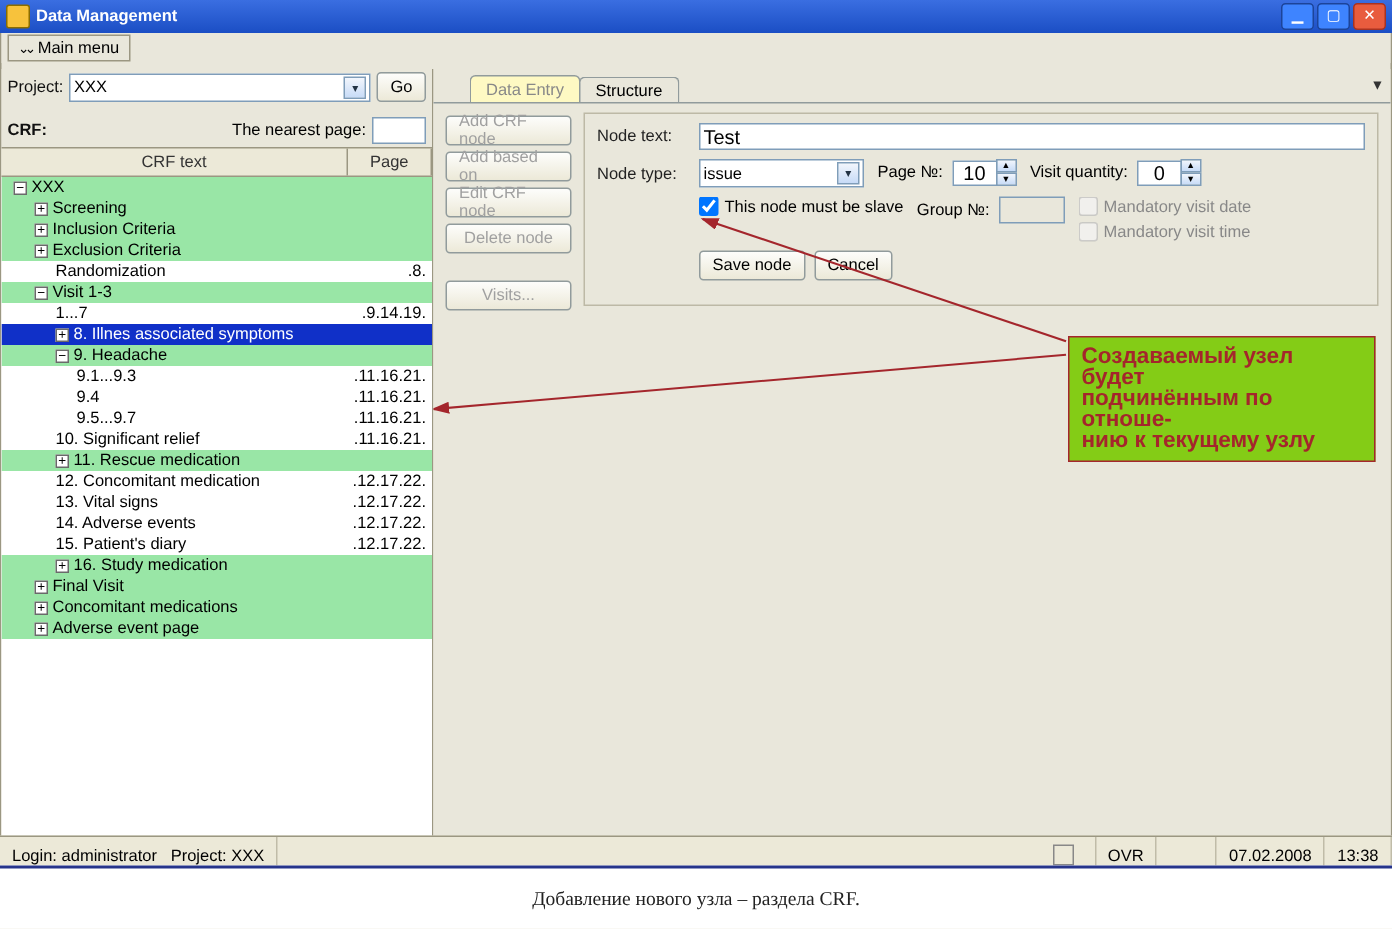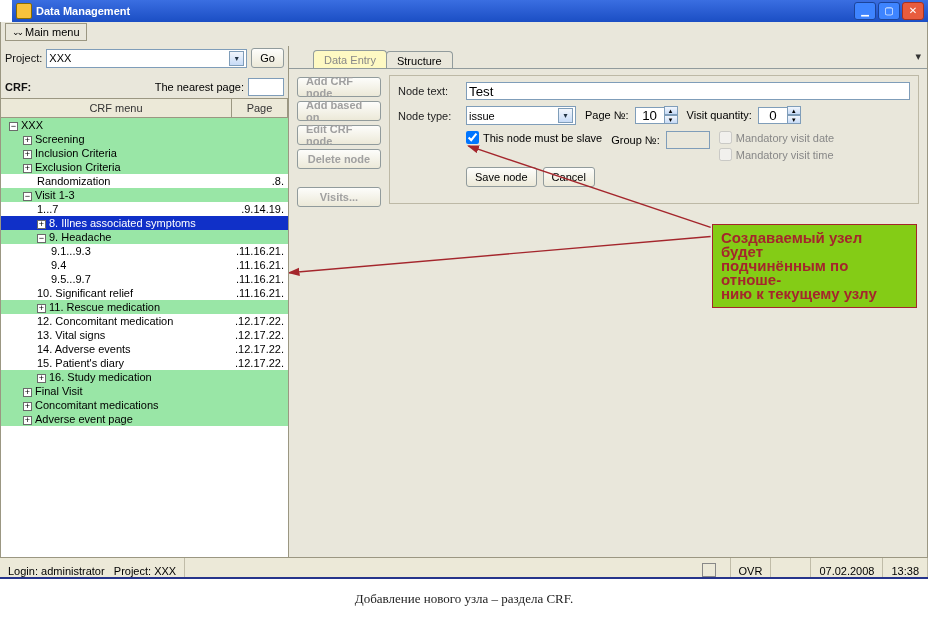--- a/index.html
+++ b/index.html
@@ -1,18 +1,18 @@
 <!DOCTYPE html>
 <html><head>
 <meta charset="utf-8">
 <style>
   * { box-sizing: border-box; }
   html, body { margin:0; padding:0; font-family: Tahoma, Arial, sans-serif; font-size:11px; color:#000; }
   body { background:#fff; }
-  .app { width:928px; height:619px; margin:0 auto; position:relative; background:#fff;padding-left:12px; }
+  .app { width:928px; height:619px; margin:0 auto; position:relative; background:#fff; }
 
   
   .titlebar { height:22px; background:linear-gradient(#3a6ee1,#1b4ec4); color:#fff; display:flex; align-items:center; padding:0 4px; }
   .titlebar .appicon { width:16px; height:16px; background:#f7c23c; border:1px solid #8a6c00; border-radius:2px; margin-right:4px; }
   .titlebar .title { flex:1; font-weight:bold; }
   .winbtns { display:flex; gap:2px; }
   .winbtn { width:22px; height:18px; background:#3e84ff; border:1px solid #1c449a; border-radius:3px; color:#fff; display:flex; align-items:center; justify-content:center; cursor:default; }
   .winbtn.close { background:#e85c3e; border-color:#a83220; }
   .winbtn.max { }
   .winbtn.min { }
@@ -57,21 +57,21 @@
 
   
   .right { flex:1; background:#e9e7db; position:relative; }
   .tabs { height:22px; display:flex; align-items:flex-end; padding-left:24px; position:relative; }
   .tab { padding:3px 10px 2px 10px; border:1px solid #919b9c; border-bottom:none; background:#fef9c3; color:#888; margin-right:-1px; border-top-left-radius:4px; border-top-right-radius:4px; cursor:default; font-size:11px; }
   .tab.active { background:#e9e7db; color:#000; position:relative; top:1px; }
   .tabs .more { position:absolute; right:6px; top:4px; color:#333; font-size:11px; }
   .tabpage { position:absolute; left:0; right:0; top:22px; bottom:0; border-top:1px solid #919b9c; background:#e9e7db; }
 
   .btncol { position:absolute; left:8px; top:8px; width:84px; display:flex; flex-direction:column; gap:4px; }
-  .btncol .btn { width:100%; justify-content:center;font-weight:bold; }
+  .btncol .btn { width:100%; justify-content:center; }
 
   .form { position:absolute; left:100px; right:8px; top:6px; border:1px solid #bdb9a6; padding:6px 8px 10px 8px; background:#e9e7db; }
   .form .row { display:flex; align-items:center; gap:6px; margin-bottom:6px; }
   .form .lbl { width:62px; color:#222; }
   .form .wide { flex:1; }
   .select { background:#fff; border:1px solid #7f9db9; height:19px; display:flex; align-items:center; justify-content:space-between; padding:0 2px 0 2px; }
   .select .dd { width:15px; height:15px; border:1px solid #7f9db9; background:linear-gradient(#f2f6fc,#c7dbf7); display:flex; align-items:center; justify-content:center; font-size:8px; color:#234; }
   .spin { display:flex; align-items:center; }
   .spin input { width:30px; height:17px; border:1px solid #7f9db9; text-align:center; }
   .spinbtns { display:flex; flex-direction:column; margin-left:-1px; }
@@ -139,21 +139,21 @@
             </div>
         </div>
         <div class="left-row" style="margin-top:6px">
           <span class="label-dark" style="font-weight:bold">CRF:</span>
           <span style="flex:1"></span>
           <span>The nearest page:</span>
           <input class="textbox smallnum" style="">
         </div>
 
         <div class="gridhdr">
-          <div class="col col-node">CRF menu</div>
+          <div class="col col-node">CRF text</div>
           <div class="col col-page">Page</div>
         </div>
 
         <div class="tree" id="tree">
             <div class="trow l0 green">
               <div class="tlabel"><span class="expander">−</span>XXX</div>
               <div class="tpage"></div>
             </div>
             <div class="trow l1 green">
               <div class="tlabel"><span class="expander">+</span>Screening</div>

